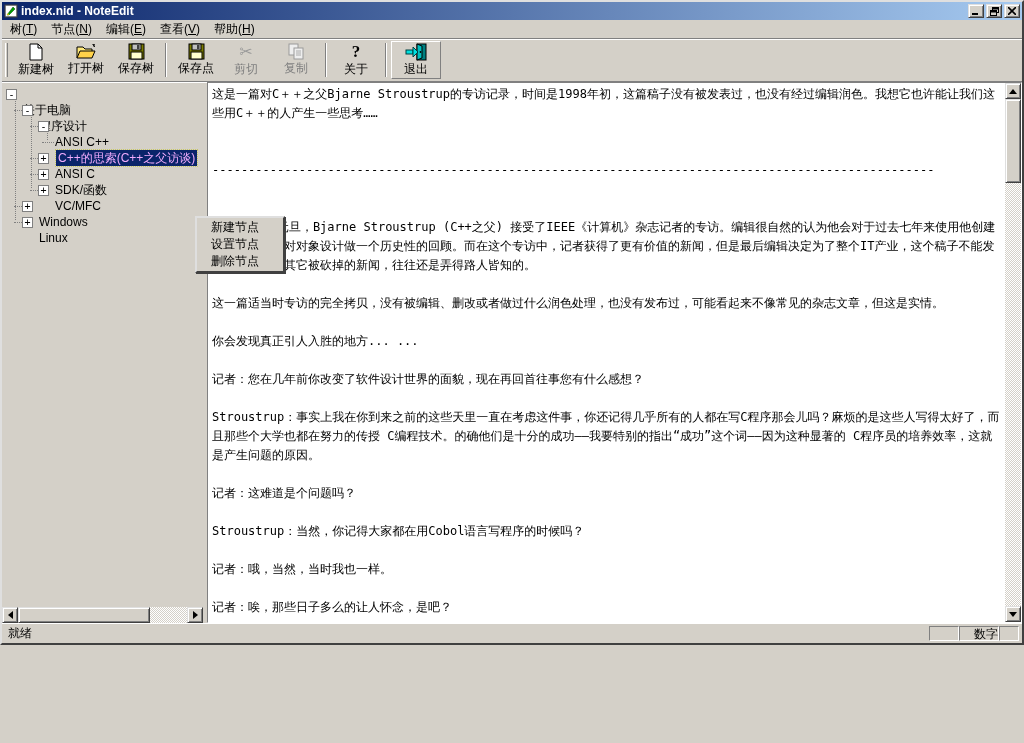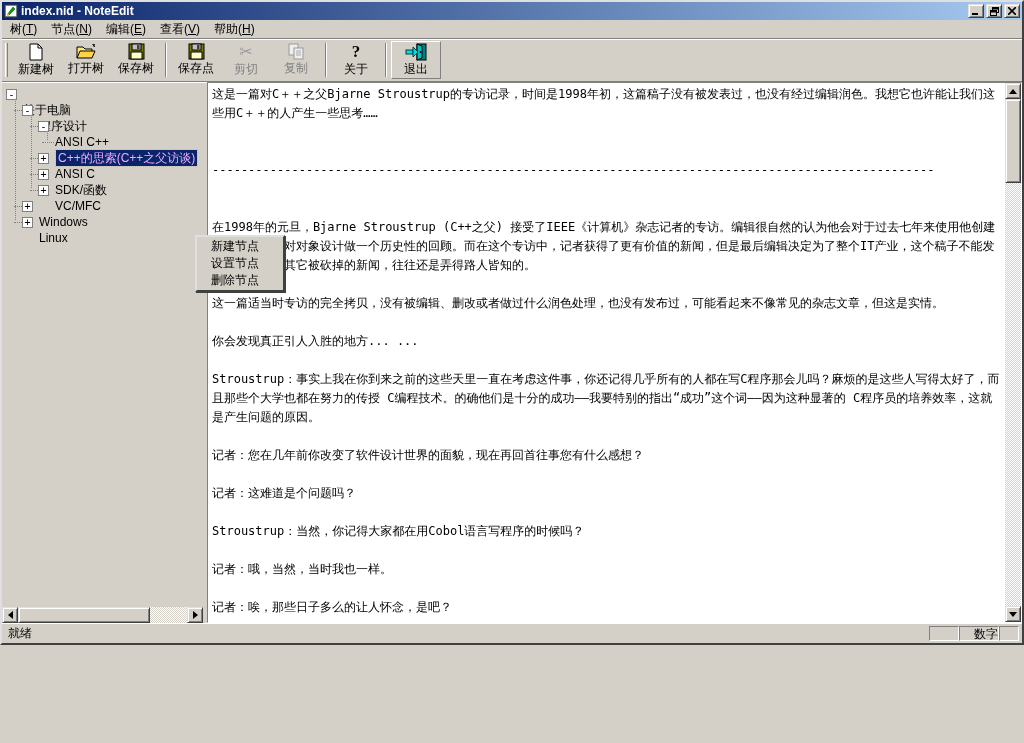--- a/index.html
+++ b/index.html
@@ -81,21 +81,21 @@
 
   .splitter { width:4px; flex:0 0 auto; }
   .text-area { flex:1 1 auto; display:flex; min-width:0; border:1px solid;
     border-color:#808080 #fff #fff #808080; background:#fff; }
   .text-content { flex:1 1 auto; overflow:hidden; padding:2px 4px 0 4px; color:#000;
     font-family:"DejaVu Sans Mono", monospace; font-size:12px; line-height:19px; }
   .text-content p { margin:0 0 19px 0; white-space:normal; word-break:break-all; }
   .text-content p.dash-line { margin:38px 0; white-space:nowrap; overflow:hidden; }
 
   
-  .ctx-menu { position:absolute; left:193px; top:153px; width:90px; z-index:50; background:#d4d0c8;
+  .ctx-menu { position:absolute; left:193px; top:134px; width:90px; z-index:50; background:#d4d0c8;
     border:2px solid; border-color:#dfdfdf #404040 #404040 #dfdfdf; box-shadow:1px 1px 0 #404040;
     padding:1px 0; }
   .ctx-item { height:17px; line-height:17px; font-size:12px; padding-left:14px; color:#000; white-space:nowrap; }
 
   
   .statusbar { height:20px; flex:0 0 auto; display:flex; align-items:center; padding:2px 3px;
     border-top:1px solid #fff; font-size:12px; }
   .status-left { flex:1 1 auto; padding-left:3px; }
   .spanel { height:15px; border:1px solid; border-color:#808080 #fff #fff #808080;
     margin-left:0; text-align:right; line-height:14px; flex:0 0 auto; }
@@ -295,22 +295,22 @@
 
     <div class="splitter"></div>
 
     <div class="text-area">
       <div class="text-content">
         <p>这是一篇对C＋＋之父Bjarne Stroustrup的专访记录，时间是1998年初，这篇稿子没有被发表过，也没有经过编辑润色。我想它也许能让我们这些用C＋＋的人产生一些思考……</p>
         <p class="dash-line">----------------------------------------------------------------------------------------------------</p>
         <p>在1998年的元旦，Bjarne Stroustrup (C++之父) 接受了IEEE《计算机》杂志记者的专访。编辑很自然的认为他会对于过去七年来使用他创建的语言进行面对对象设计做一个历史性的回顾。而在这个专访中，记者获得了更有价值的新闻，但是最后编辑决定为了整个IT产业，这个稿子不能发表，但是就像其它被砍掉的新闻，往往还是弄得路人皆知的。</p>
         <p>这一篇适当时专访的完全拷贝，没有被编辑、删改或者做过什么润色处理，也没有发布过，可能看起来不像常见的杂志文章，但这是实情。</p>
         <p>你会发现真正引人入胜的地方... ...</p>
+        <p>记者：您在几年前你改变了软件设计世界的面貌，现在再回首往事您有什么感想？</p>
         <p>Stroustrup：事实上我在你到来之前的这些天里一直在考虑这件事，你还记得几乎所有的人都在写C程序那会儿吗？麻烦的是这些人写得太好了，而且那些个大学也都在努力的传授 C编程技术。的确他们是十分的成功——我要特别的指出“成功”这个词——因为这种显著的 C程序员的培养效率，这就是产生问题的原因。</p>
-        <p>记者：您在几年前你改变了软件设计世界的面貌，现在再回首往事您有什么感想？</p>
         <p>记者：这难道是个问题吗？</p>
         <p>Stroustrup：当然，你记得大家都在用Cobol语言写程序的时候吗？</p>
         <p>记者：哦，当然，当时我也一样。</p>
         <p>记者：唉，那些日子多么的让人怀念，是吧？</p>
         <p>Stroustrup：当然了。但是接着发生了什么？IBM觉得这样不舒服，就投资了数百万来培养程序员，</p>
       </div>
       <div class="vscroll">
         <button class="sbtn">
             <span class="arr up"></span>
           </button>

